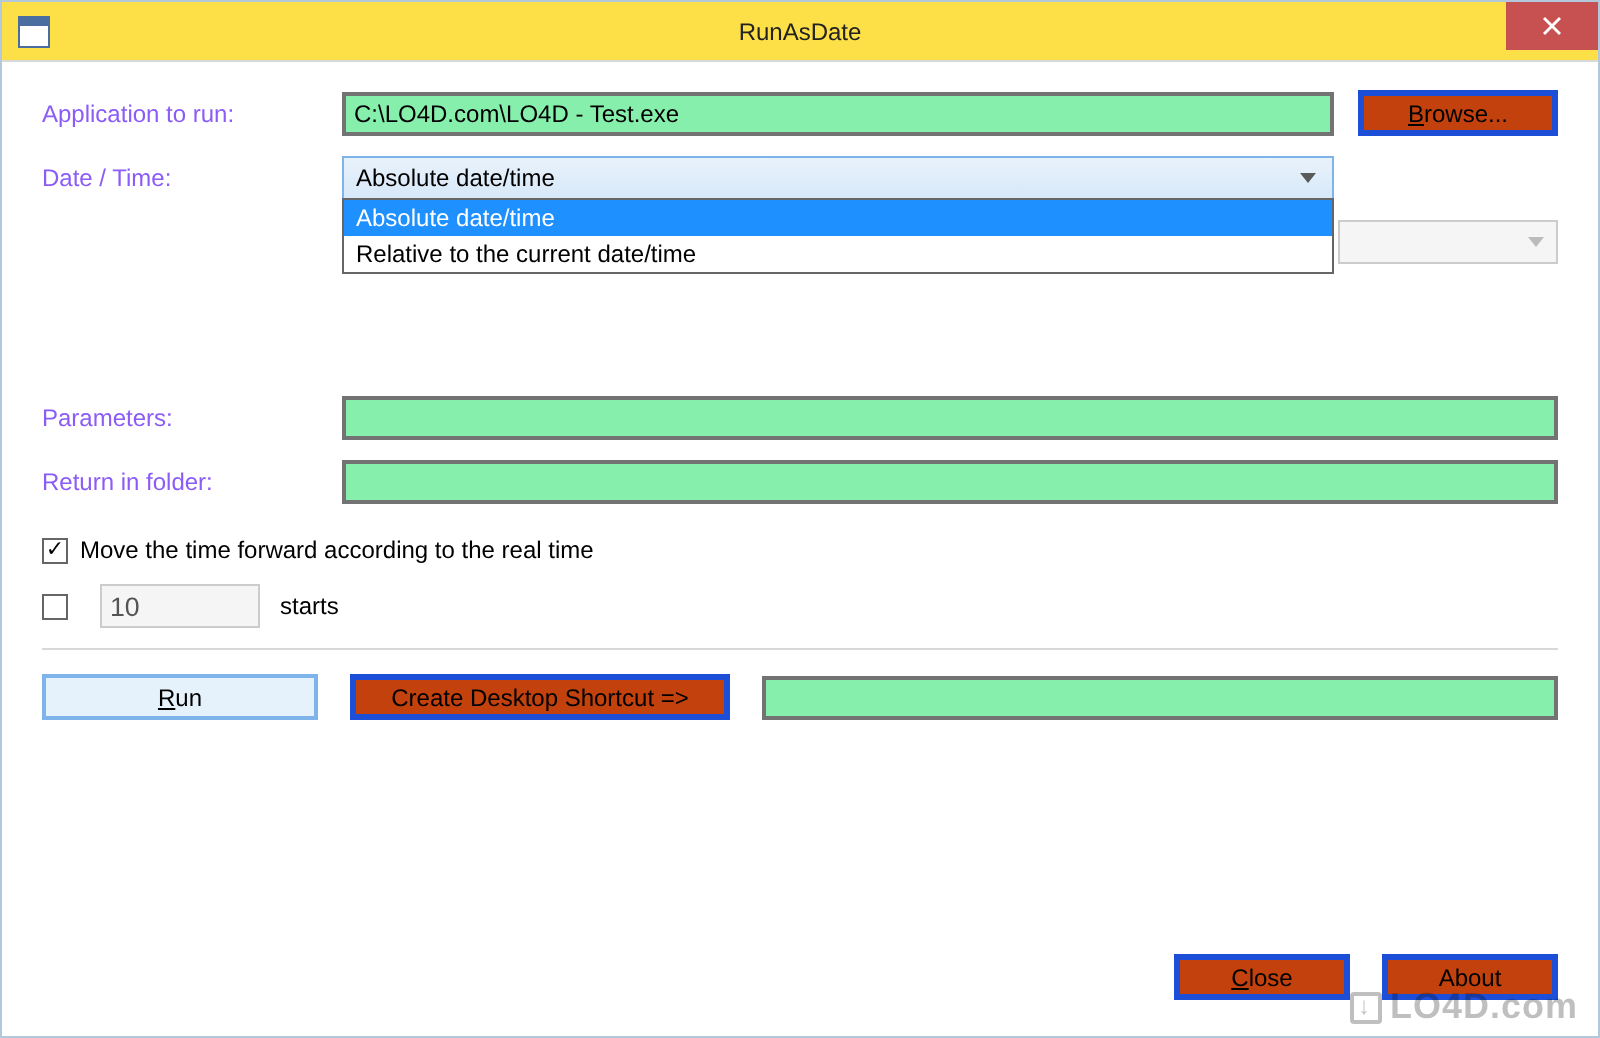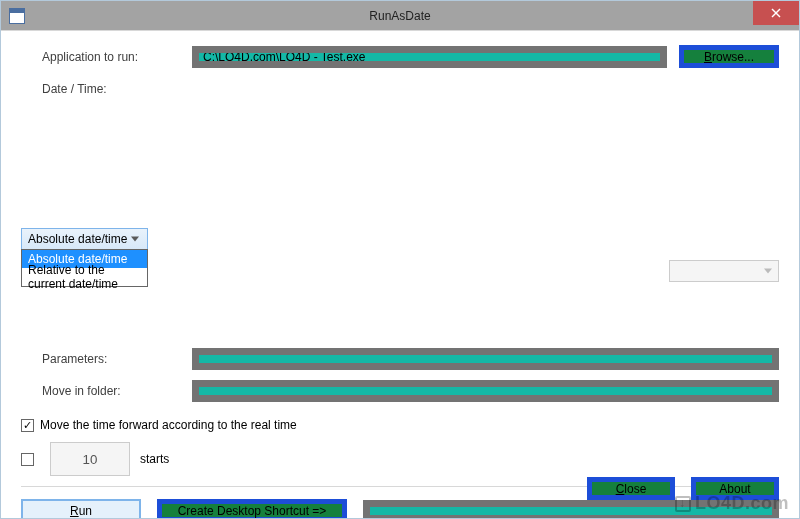--- a/index.html
+++ b/index.html
@@ -10,21 +10,21 @@
     font-size: 12px;
     background: #fff;
     width: 800px;
     height: 519px;
     position: relative;
     overflow: hidden;
     border: 1px solid #b3c9db;
   }
   .titlebar {
     height: 30px;
-    background: #a3a3a3;
+    background: #fde047;
     border-bottom: 1px solid #d8d8d8;
     display: flex;
     align-items: center;
     position: relative;
   }
   .titlebar .icon {
     width: 16px; height: 16px;
     margin: 0 6px 0 8px;
     background: #fff;
     border: 1px solid #4a6ea0;
@@ -61,36 +61,35 @@
   }
   .row {
     display: flex;
     align-items: center;
     margin-bottom: 10px;
     min-height: 22px;
   }
   .label {
     width: 150px;
     flex: 0 0 150px;
-    color: #404040;
-    margin-left: 21px;
+    color: #8b5cf6;
   }
   .textinput {
     height: 22px;
-    border: 7px solid #737373;
+    border: 2px solid #737373;
     padding: 2px 4px;
     font-family: inherit;
     font-size: 12px;
-    background: #14b8a6;
+    background: #86efac;
   }
   .textinput.wide { flex: 1; }
   .btn {
     height: 23px;
-    border: 5px solid #1d4ed8;
-    background: #15803d;
+    border: 3px solid #1d4ed8;
+    background: #c2410c;
     padding: 0 12px;
     font-family: inherit;
     font-size: 12px;
     cursor: default;
     display: inline-flex;
     align-items: center;
     justify-content: center;
   }
   .btn.selected {
     border: 2px solid #7eb4ea;
@@ -145,25 +144,25 @@
     margin-right: 6px;
     display: inline-flex;
     align-items: center;
     justify-content: center;
     background: #fff;
     font-size: 11px;
     line-height: 1;
   }
   .small-input {
     width: 80px;
-    height: 34px;
+    height: 22px;
     border: 1px solid #ccc;
     background: #f5f5f5;
     padding: 2px 4px;
-    text-align: center;
+    text-align: left;
     margin: 0 10px;
   }
   .disabled-combo {
     height: 22px;
     width: 110px;
     border: 1px solid #ccc;
     background: #f5f5f5;
     position: relative;
   }
   .disabled-combo:after {
@@ -239,21 +238,21 @@
 
   <div class="row">
     <div class="label">Application to run:</div>
     <input class="textinput wide" value="C:\LO4D.com\LO4D - Test.exe" style="">
     <div style="width:12px"></div>
     <button class="btn" style="width:100px">
       <span><span class="ul">B</span><span>rowse...</span></span>
     </button>
   </div>
 
-  <div class="row" style="align-items:flex-start;flex-direction:column;">
+  <div class="row" style="align-items:flex-start;">
     <div class="label" style="padding-top:4px">Date / Time:</div>
     <div class="combo-wrap">
       <div class="combo-display">
         <span>Absolute date/time</span>
       </div>
       <div class="combo-list">
         <div class="combo-item sel">Absolute date/time</div>
         <div class="combo-item">Relative to the current date/time</div>
       </div>
     </div>
@@ -267,42 +266,42 @@
   </div>
 
   <div class="spacer-rows"></div>
 
   <div class="row">
     <div class="label">Parameters:</div>
     <input class="textinput wide" value="" style="">
   </div>
 
   <div class="row">
-    <div class="label">Move in folder:</div>
+    <div class="label">Return in folder:</div>
     <input class="textinput wide" value="" style="">
   </div>
 
   <div style="height:6px"></div>
 
   <div class="checkbox-row">
     <span class="cbx">✓</span>
     <span>Move the time forward according to the real time</span>
   </div>
 
   <div class="checkbox-row">
     <span class="cbx"></span>
     <input class="small-input" disabled="" value="10" style="">
     <span>starts</span>
   </div>
 
 
   <hr class="hr">
 
   <div class="bottom-row">
-    <button class="btn selected" style="width:120px">
+    <button class="btn selected" style="width:138px">
       <span><span class="ul">R</span><span>un</span></span>
     </button>
     <button class="btn" style="width:190px">Create Desktop Shortcut =&gt;</button>
     <input class="textinput" style="flex: 1 1 0%;" value="">
   </div>
 
 </div>
 
 <div class="footer-btns">
   <button class="btn">

